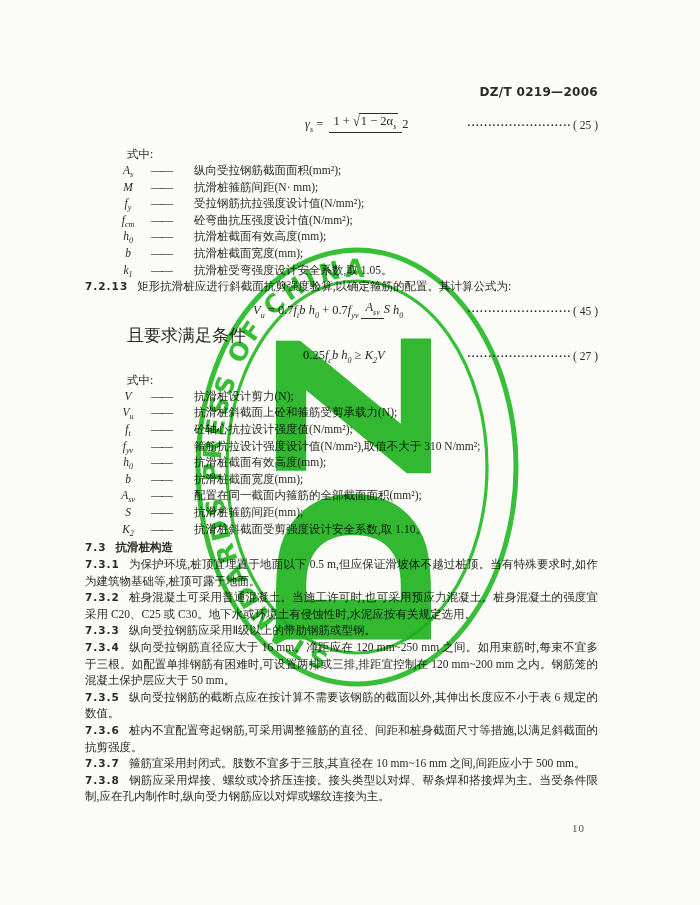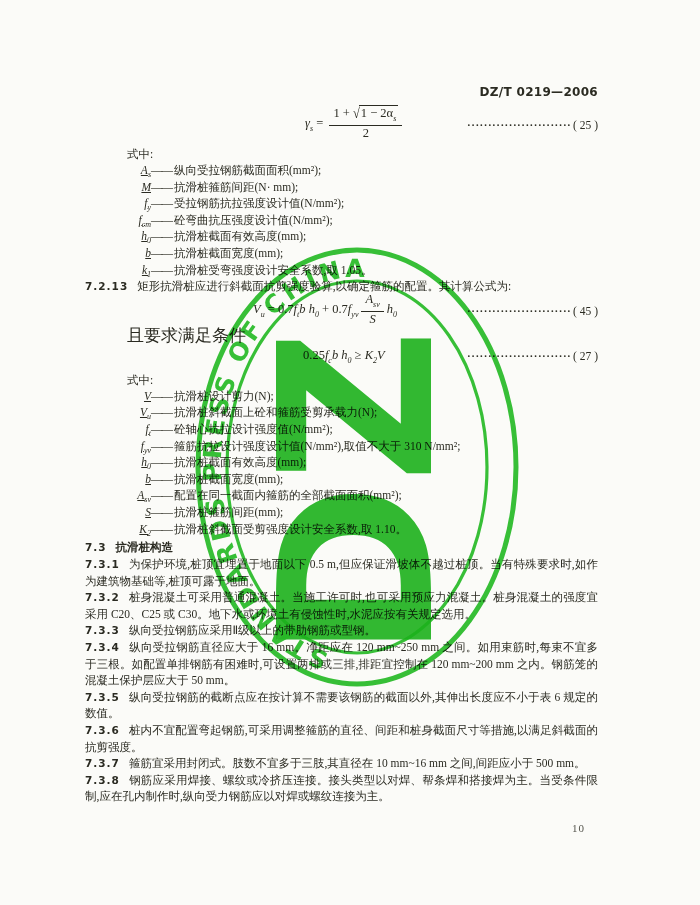--- a/index.html
+++ b/index.html
@@ -27,21 +27,21 @@
     font-size:12px;
     line-height:14px;
     letter-spacing:.3px;
   }
   
   .frow{position:relative;}
   .frow .fx{font-size:12.5px;}
   .fx i{font-family:"Liberation Serif",serif;font-style:italic;}
   .fx sub{font-size:8px;font-style:italic;}
   .frac{
-    display:inline-flex;flex-direction:column;align-items:center;
+    display:inline-flex;flex-direction:row;align-items:center;
     vertical-align:middle;margin:0 3px;transform:translateY(-1px);
     line-height:1.1;
     justify-content:center;
   }
   .frac .fn{border-bottom:1px solid #2b2b22;padding:0 4px 1px;}
   .frac .fd{padding-top:1px;}
   .rad-sign{display:inline-block;transform:translateY(1px) scaleY(1.15);margin-right:-1px;}
   .rad-body{border-top:1.2px solid #2b2b22;padding:0 2px;}
   .leader{
     position:absolute;right:0;top:50%;transform:translateY(-50%);
@@ -58,27 +58,26 @@
   .f27row{height:24px;padding-left:218px;display:flex;align-items:center;}
   
   .wlabel{margin:0 0 0 42px;font-size:11.5px;line-height:16px;}
   .wlabel1{margin-top:3px;}
   .cond{margin:0 0 0 42px;font-size:17px;line-height:17px;height:17px;}
   .wlabel2{margin-top:4px;}
   
   .defs{margin-left:20px;font-size:11.5px;}
   .def{height:16.6px;display:flex;align-items:baseline;line-height:16.6px;}
   .def .ds{
-    width:46px;text-align:right;font-style:italic;flex:0 0 46px;
+    width:46px;text-align:center;font-style:italic;flex:0 0 46px;
     font-family:"Liberation Serif",serif;
-    text-decoration:underline;
   }
   .def .ds sub{font-size:8px;}
   .def .dd{letter-spacing:-1px;margin:0 2px 0 0;flex:0 0 auto;}
-  .def .dt{flex:1;}
+  .def .dt{flex:1;margin-left:20px;}
   
   .cl{
     margin:0;font-size:11.5px;line-height:16.6px;
     text-align:justify;
   }
   .cl .cnum{
     font-family:"DejaVu Sans",sans-serif;font-weight:bold;
     font-size:10.5px;margin-right:9px;letter-spacing:1px;
   }
   .sechead{

